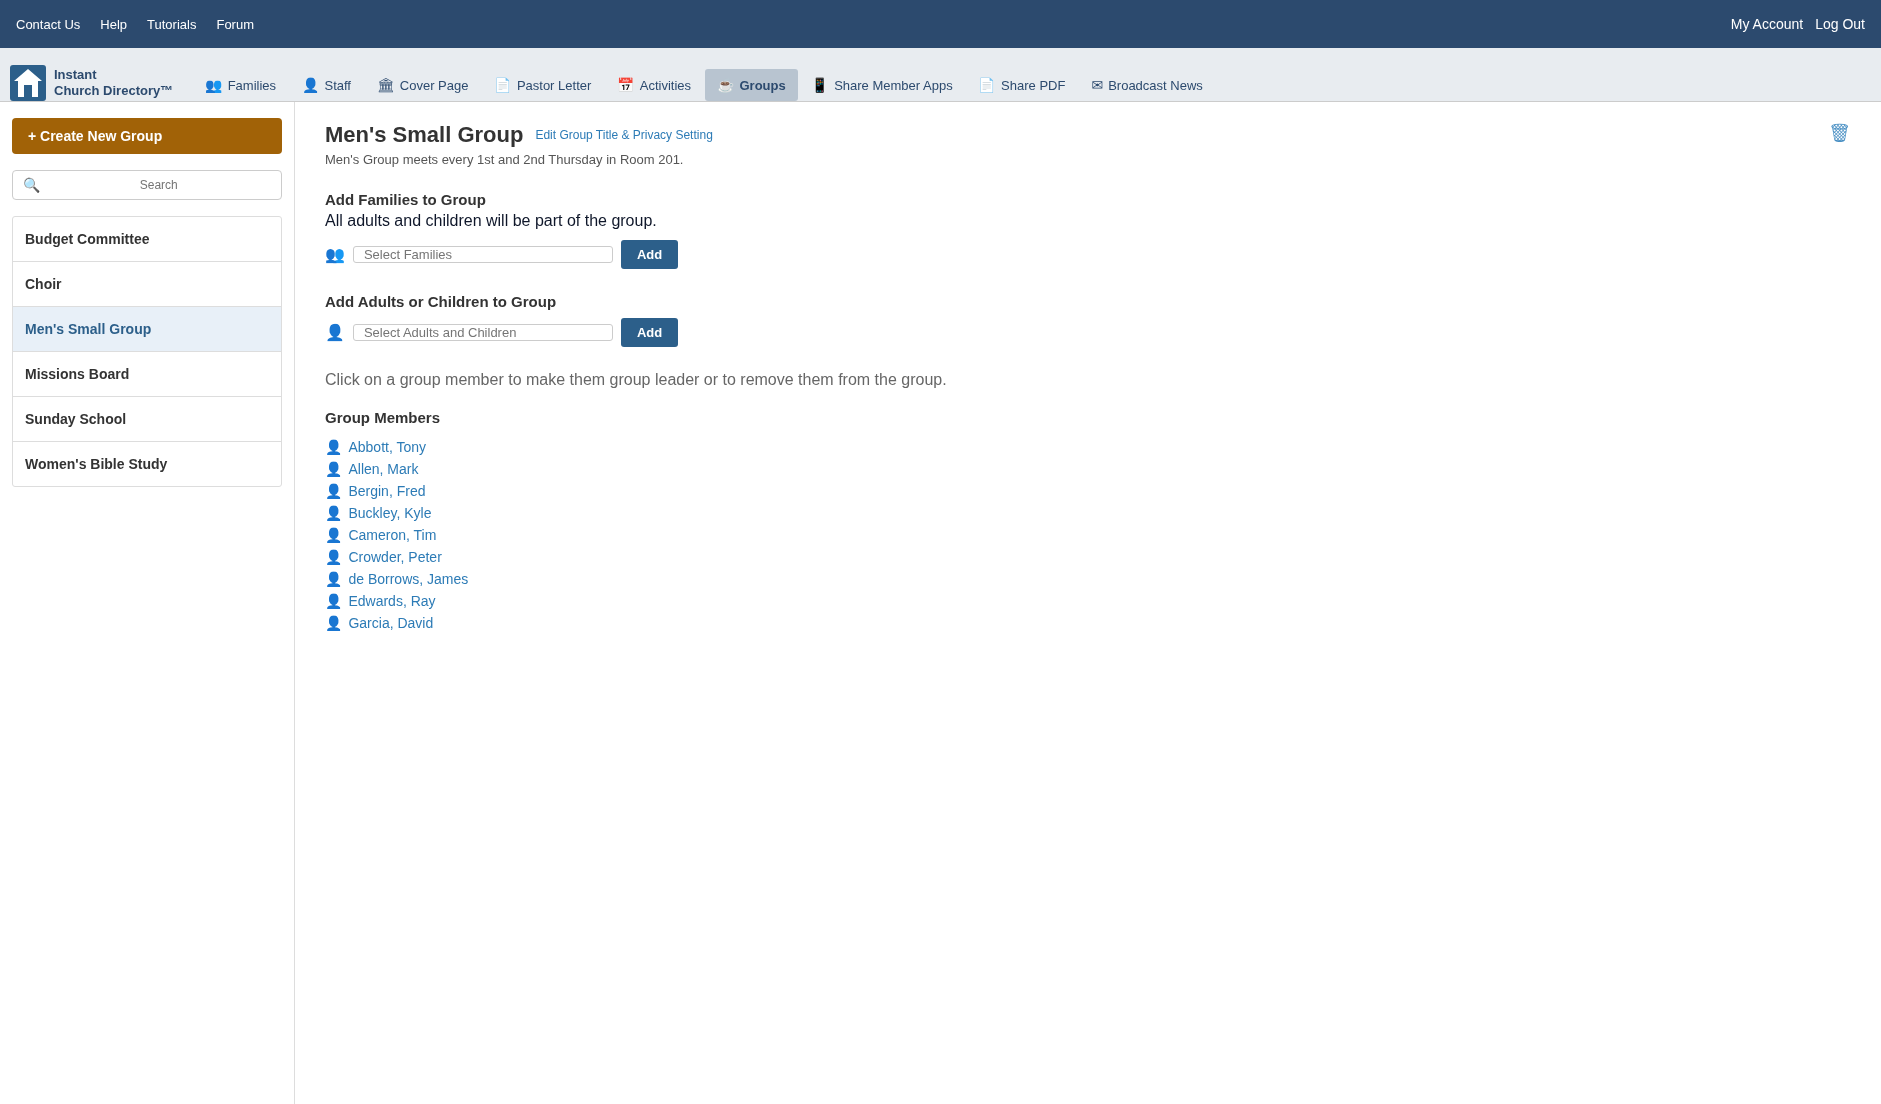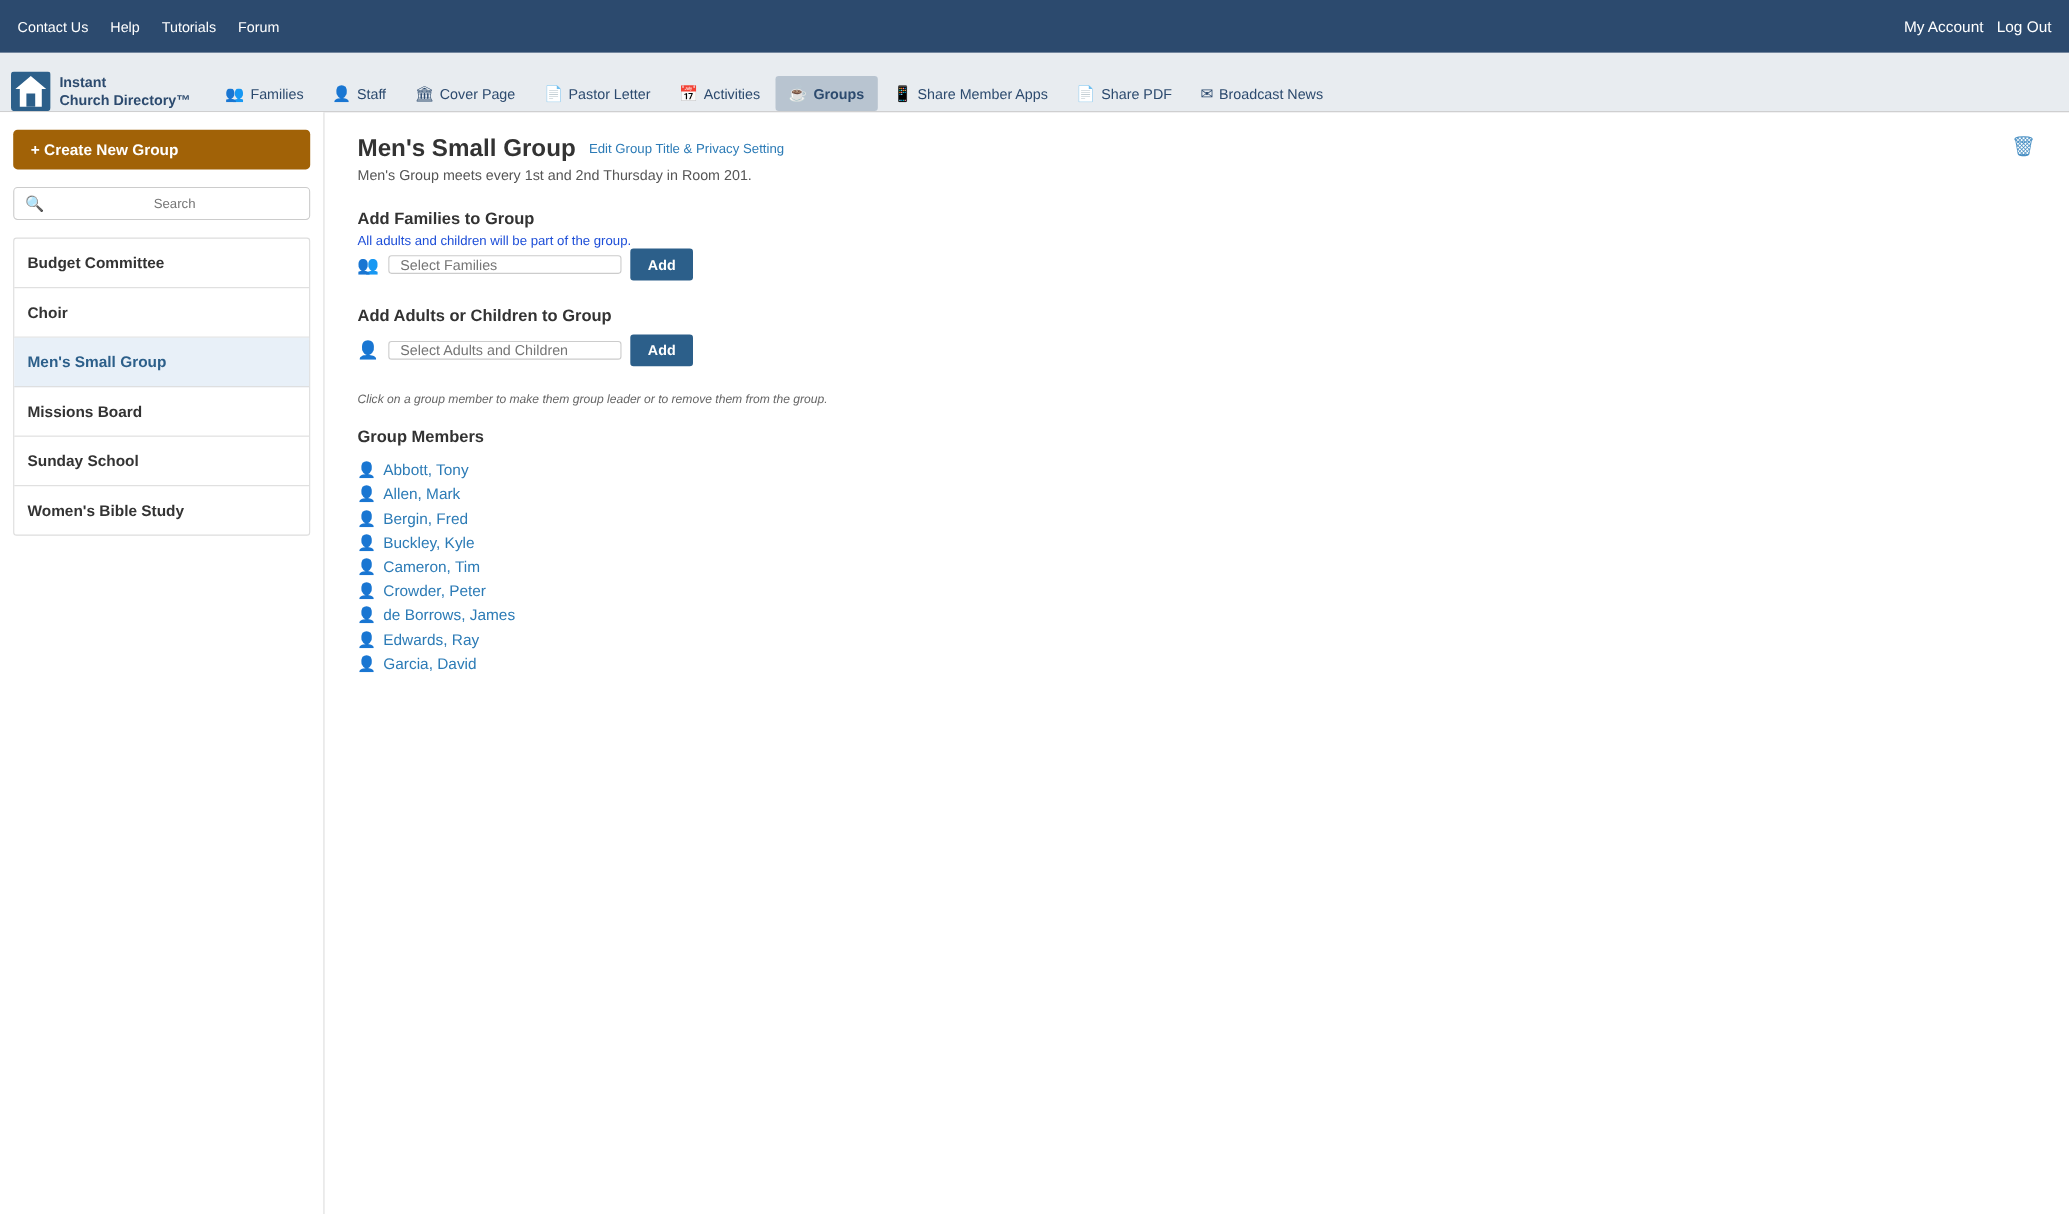--- a/index.html
+++ b/index.html
@@ -126,50 +126,50 @@
       justify-content: space-between;
       margin-bottom: 4px;
     }
     .group-title-area { display: flex; align-items: center; gap: 12px; }
     .group-title { font-size: 22px; font-weight: bold; color: #333; }
     .edit-link { font-size: 12px; color: #2c7bb6; cursor: pointer; text-decoration: none; }
     .group-description { font-size: 13px; color: #555; margin-bottom: 24px; }
     .delete-icon { color: #4a90c4; font-size: 18px; cursor: pointer; }
 
     .section-title { font-size: 15px; font-weight: bold; color: #333; margin-bottom: 4px; }
-    .section-subtitle { font-size: 12px; color: #1d4ed8; }
+    .section-subtitle { font-size: 16px; color: #0f172a; margin-bottom: 10px; }
 
     .add-row {
       display: flex;
       align-items: center;
       gap: 8px;
       margin-bottom: 24px;
     }
     .add-row-icon { color: #555; font-size: 16px; }
     .add-input {
       border: 1px solid #ccc;
       border-radius: 3px;
       padding: 0 10px;
       font-size: 13px;
-      width: 212px;
+      width: 260px;
       color: #999;
       outline: none;
     }
     .add-btn {
       background: #2c5f8a;
       color: #fff;
       border: none;
       padding: 7px 16px;
       border-radius: 3px;
       cursor: pointer;
       font-size: 13px;
       font-weight: bold;
     }
 
-    .click-hint { font-size: 11px; color: #666; margin-bottom: 20px; font-style: italic; }
+    .click-hint { font-size: 16px; color: #666; margin-bottom: 20px; }
 
     .members-title { font-size: 15px; font-weight: bold; color: #333; margin-bottom: 10px; }
     .member-item {
       display: flex;
       align-items: center;
       gap: 6px;
       padding: 3px 0;
       cursor: pointer;
     }
     .member-icon { color: #2c7bb6; font-size: 14px; }

